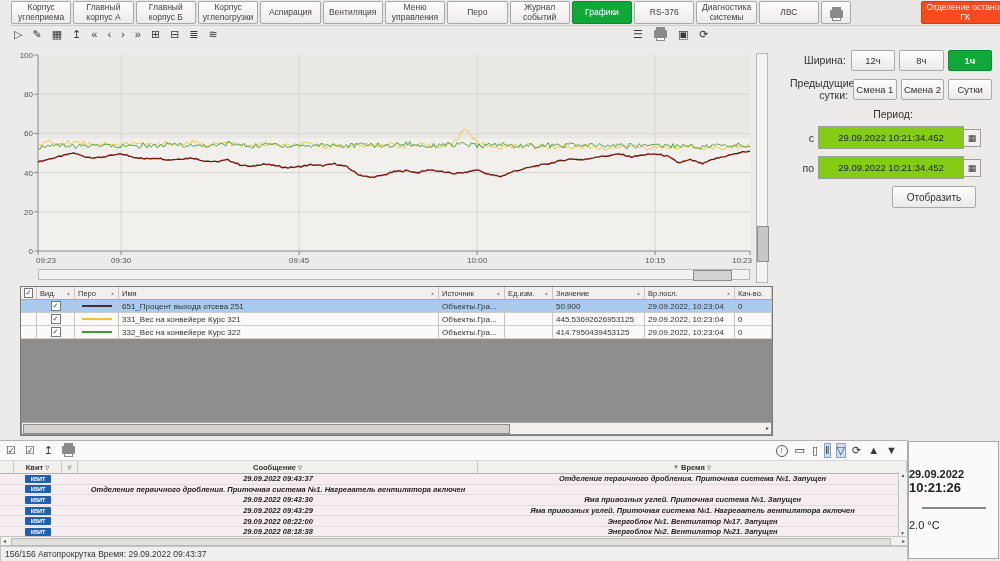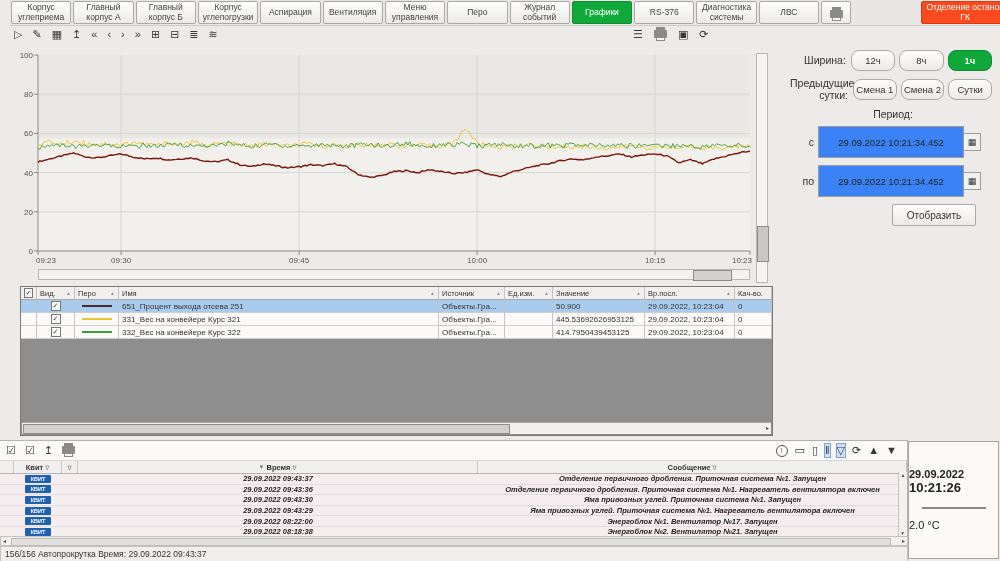--- a/index.html
+++ b/index.html
@@ -31,25 +31,25 @@
   .hsb .thumb{position:absolute;left:654px;top:0;width:37px;height:9px;background:#d4d2d0;border:1px solid #8f8d8b}
   .vsb{position:absolute;left:756px;top:8px;width:12px;height:230px;background:#f6f4f2;
        border:1px solid #b9b7b5;box-sizing:border-box}
   .vsb .thumb{position:absolute;left:0px;top:172px;width:10px;height:34px;background:#c9c7c5;border:1px solid #8f8d8b}
   
   .controls{position:absolute;left:790px;top:50px;width:206px;font-size:10.5px}
   .crow{display:flex;align-items:center;margin-bottom:7px}
   .clabel{width:58px;text-align:right;margin-right:5px;color:#333;line-height:1.1}
   .btn{width:46px;height:21px;margin-right:4px;display:flex;align-items:center;justify-content:center;
        font-size:9.5px;color:#333;background:linear-gradient(#fdfdfc,#eceae8);
-       border:1px solid #a9a9a9;border-radius:8px;box-sizing:border-box;cursor:default}
+       border:1px solid #a9a9a9;border-radius:2px;box-sizing:border-box;cursor:default}
   .btn.active{background:#11a83a;color:#fff;border-color:#0e8a2f;font-weight:bold}
   .period-title{text-align:center;margin:2px 0 6px 28px;width:150px}
   .dlabel{width:24px;text-align:right;margin-right:4px}
-  .dinput{width:146px;height:32px;background:#3b82f6;border:1px solid #9f9d9b;box-sizing:border-box;
+  .dinput{width:146px;height:23px;background:#84cc16;border:1px solid #9f9d9b;box-sizing:border-box;
           font-size:9.5px;display:flex;align-items:center;justify-content:center;color:#222}
   .calbtn{width:17px;height:18px;border:1px solid #9f9d9b;border-left:none;background:#f2f0ee;
           box-sizing:border-box;font-size:9px;display:flex;align-items:center;justify-content:center;cursor:default}
   .showbtn{width:82px;height:20px;margin-left:102px;display:flex;align-items:center;justify-content:center;
            font-size:10px;background:linear-gradient(#fdfdfc,#eceae8);border:1px solid #a9a9a9;border-radius:2px;cursor:default}
   
   .pens{position:absolute;left:20px;top:286px;width:753px;height:150px;background:#8e8e8e;
         border:1px solid #7a7a7a;box-sizing:border-box;overflow:hidden}
   .prow{display:grid;grid-template-columns:16px 38px 44px 1fr 66px 48px 92px 90px 37px;height:13px}
   .prow>div{border-right:1px solid #c6c4c2;border-bottom:1px solid #cfcdcb;display:flex;align-items:center;
@@ -340,45 +340,44 @@
   <div class="ev-head">
     <div></div>
     <div>
         <span>Квит</span>
         <span class="flt">∇</span>
       </div>
     <div>
         <span class="flt">∇</span>
       </div>
     <div>
+        <span>Сообщение</span>
+        <span class="flt">∇</span>
+      </div>
+    <div>
         <span class="flt">▼</span>
         <span>Время</span>
         <span class="flt">∇</span>
       </div>
-    <div>
-        <span>Сообщение</span>
-        <span class="flt">∇</span>
-      </div>
   </div>
   <div class="ev-row">
     <div></div>
       <div>
         <span class="ack-badge">КВИТ</span>
       </div>
       <div></div>
     <div>29.09.2022 09:43:37</div>
     <div>Отделение первичного дробления. Приточная система №1. Запущен</div>
   </div>
   <div class="ev-row">
     <div></div>
       <div>
         <span class="ack-badge">КВИТ</span>
       </div>
       <div></div>
-    <div>29.09.2022 09:43:36</div>
     <div>Отделение первичного дробления. Приточная система №1. Нагреватель вентилятора включен</div>
   </div>
   <div class="ev-row">
     <div></div>
       <div>
         <span class="ack-badge">КВИТ</span>
       </div>
       <div></div>
     <div>29.09.2022 09:43:30</div>
     <div>Яма привозных углей. Приточная система №1. Запущен</div>

